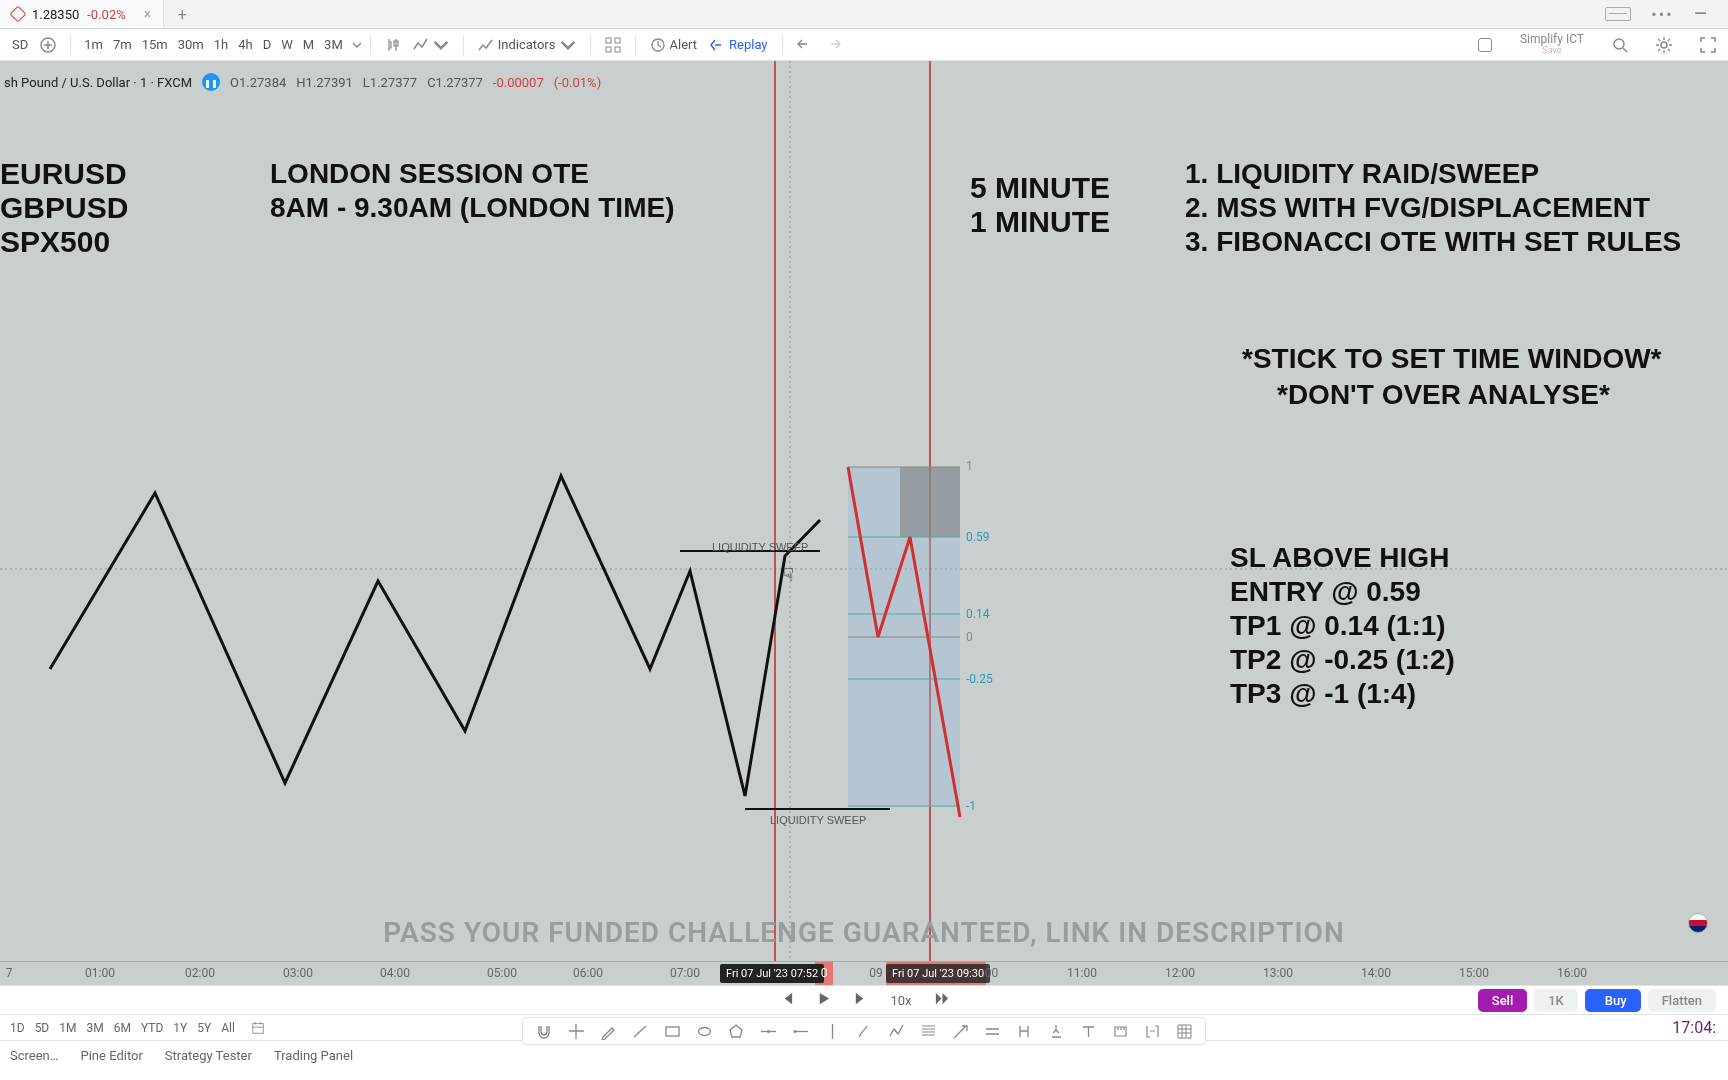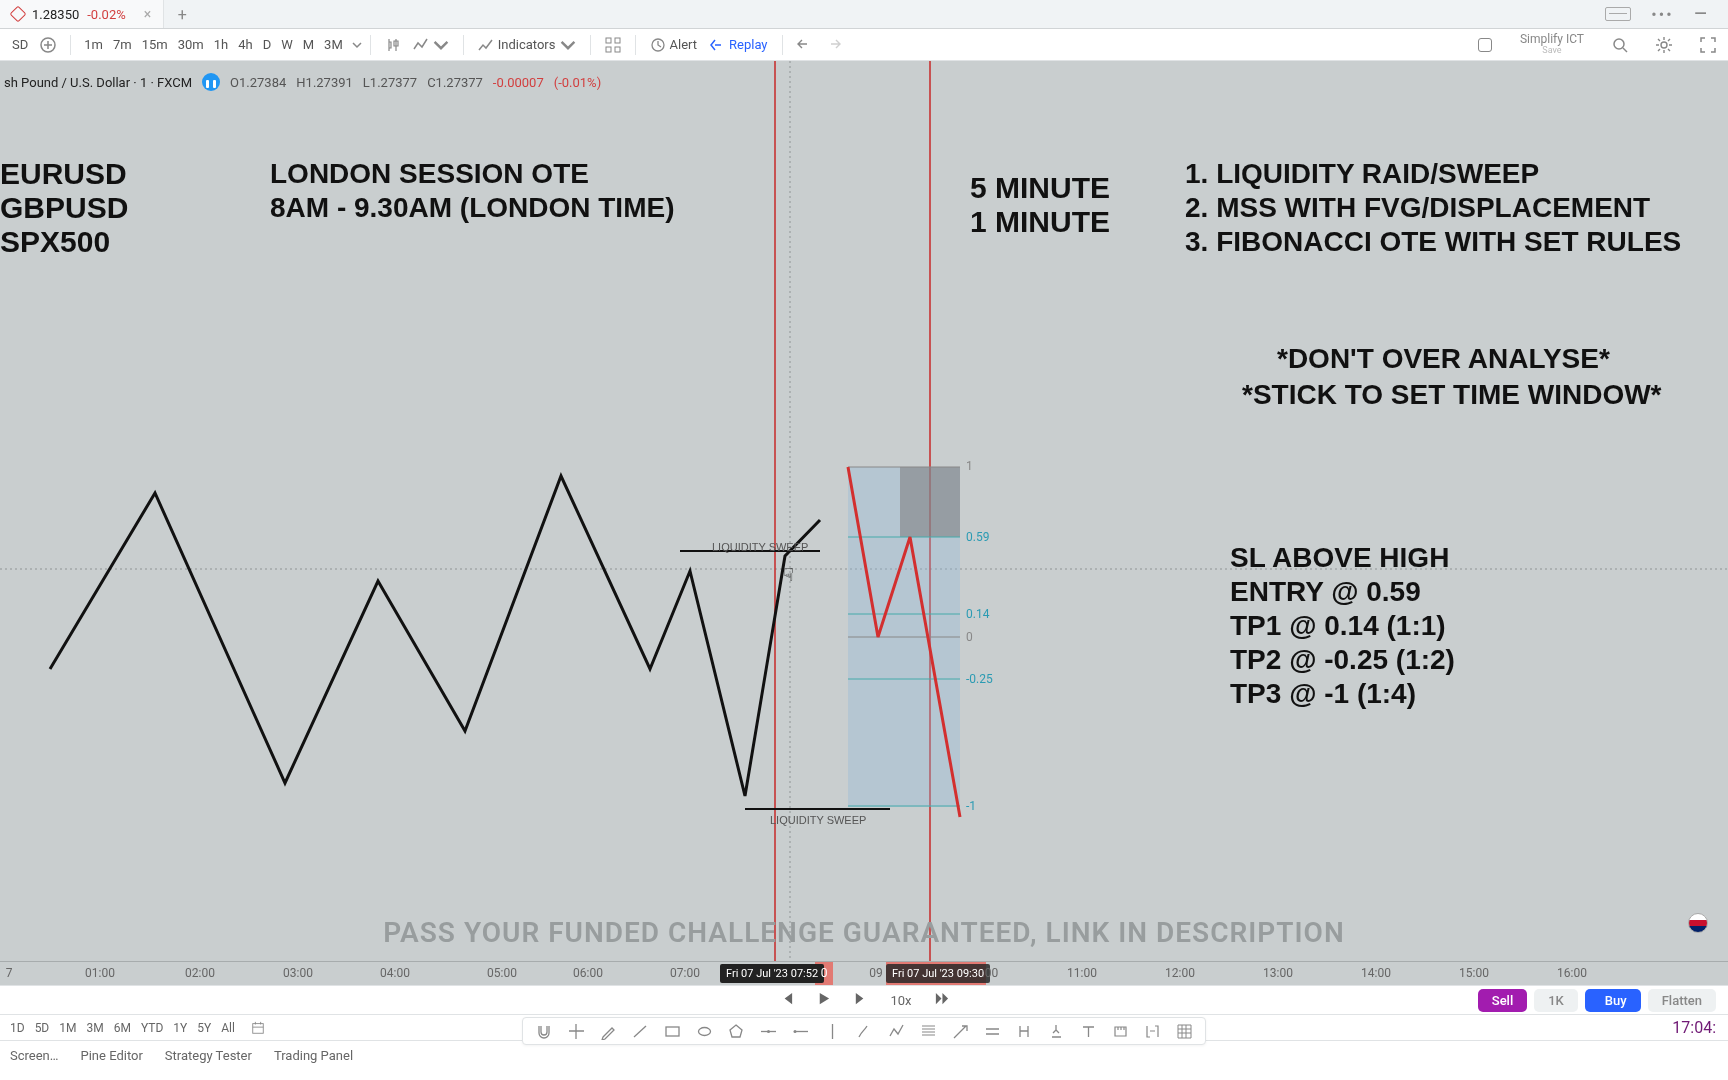--- a/index.html
+++ b/index.html
@@ -240,22 +240,22 @@
   <div class="annot" style="top:110px; left:970px; font-size:30px; line-height:34px;">
     <div>5 MINUTE</div>
     <div>1 MINUTE</div>
   </div>
   <div class="annot" style="top:96px; left:1185px; font-size:28px; line-height:34px;">
     <div>1. LIQUIDITY RAID/SWEEP</div>
     <div>2. MSS WITH FVG/DISPLACEMENT</div>
     <div>3. FIBONACCI OTE WITH SET RULES</div>
   </div>
   <div class="annot" style="top:280px; left:1242px; font-size:28px; line-height:36px;">
+    <div>*STICK TO SET TIME WINDOW*</div>
     <div style="padding-left:35px;">*DON'T OVER ANALYSE*</div>
-    <div>*STICK TO SET TIME WINDOW*</div>
   </div>
   <div class="annot" style="top:480px; left:1230px; font-size:28px; line-height:34px;">
     <div>SL ABOVE HIGH</div>
     <div>ENTRY @ 0.59</div>
     <div>TP1 @ 0.14 (1:1)</div>
     <div>TP2 @ -0.25 (1:2)</div>
     <div>TP3 @ -1 (1:4)</div>
   </div>
 
   <div class="annot" style="top:480px; left:712px; font-size:11px; font-weight:500; color:#555;">LIQUIDITY SWEEP</div>

